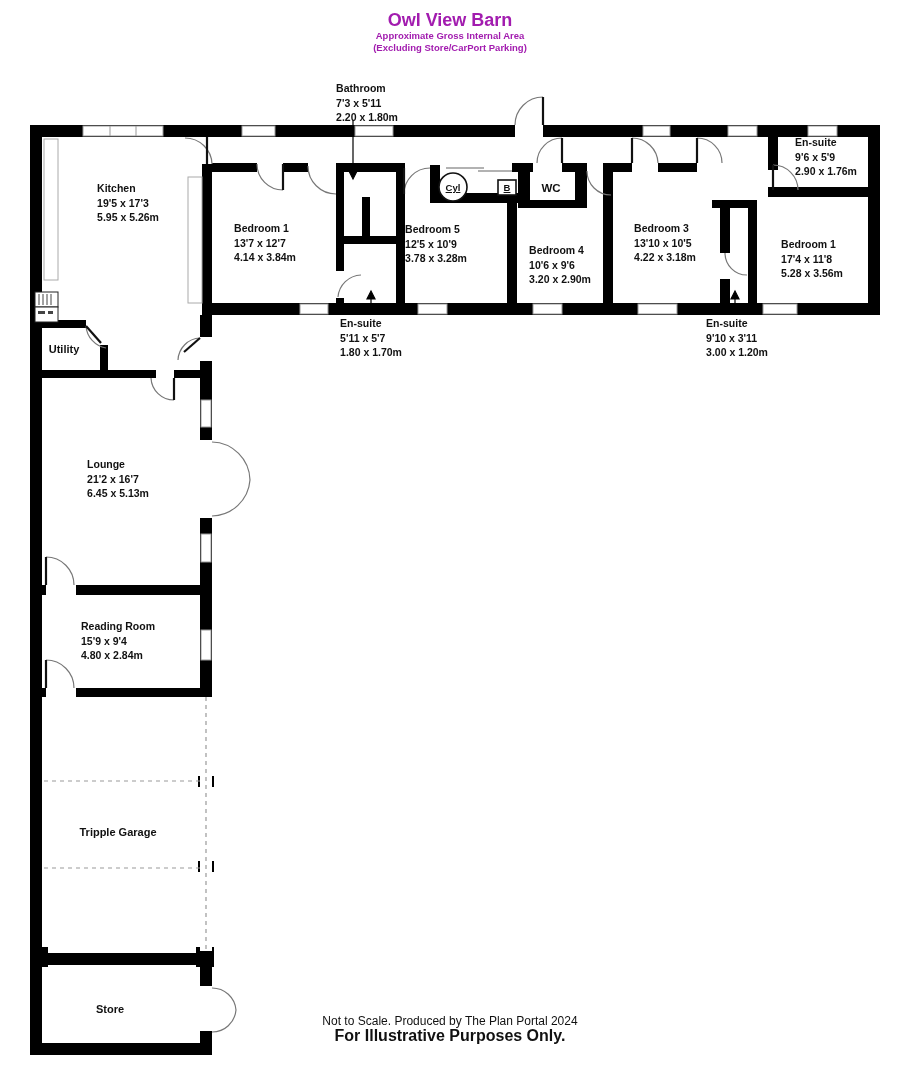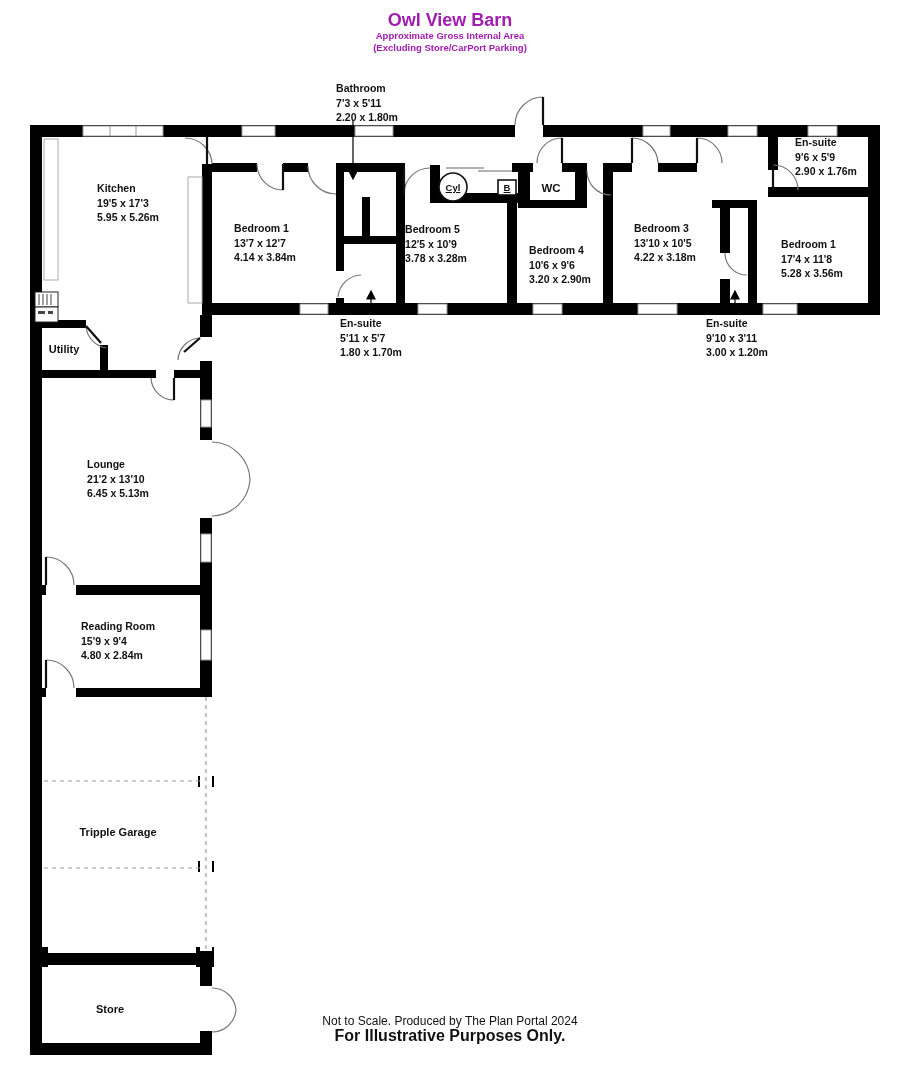--- a/index.html
+++ b/index.html
@@ -253,21 +253,21 @@
     <span>Cyl</span>
   </div>
   <div class="lbl single tiny" style="left:507px;top:188px">
     <span>B</span>
   </div>
   <div class="lbl single" style="left:64px;top:349px;font-size:11px">
     <span>Utility</span>
   </div>
   <div class="lbl" style="left:118px;top:479px">
     <span>Lounge</span>
-    <span>21'2 x 13'10</span>
+    <span>21'2 x 16'7</span>
     <span>6.45 x 5.13m</span>
   </div>
   <div class="lbl" style="left:118px;top:641px">
     <span>Reading Room</span>
     <span>15'9 x 9'4</span>
     <span>4.80 x 2.84m</span>
   </div>
   <div class="lbl single" style="left:118px;top:832px;font-size:11px">
     <span>Tripple Garage</span>
   </div>

